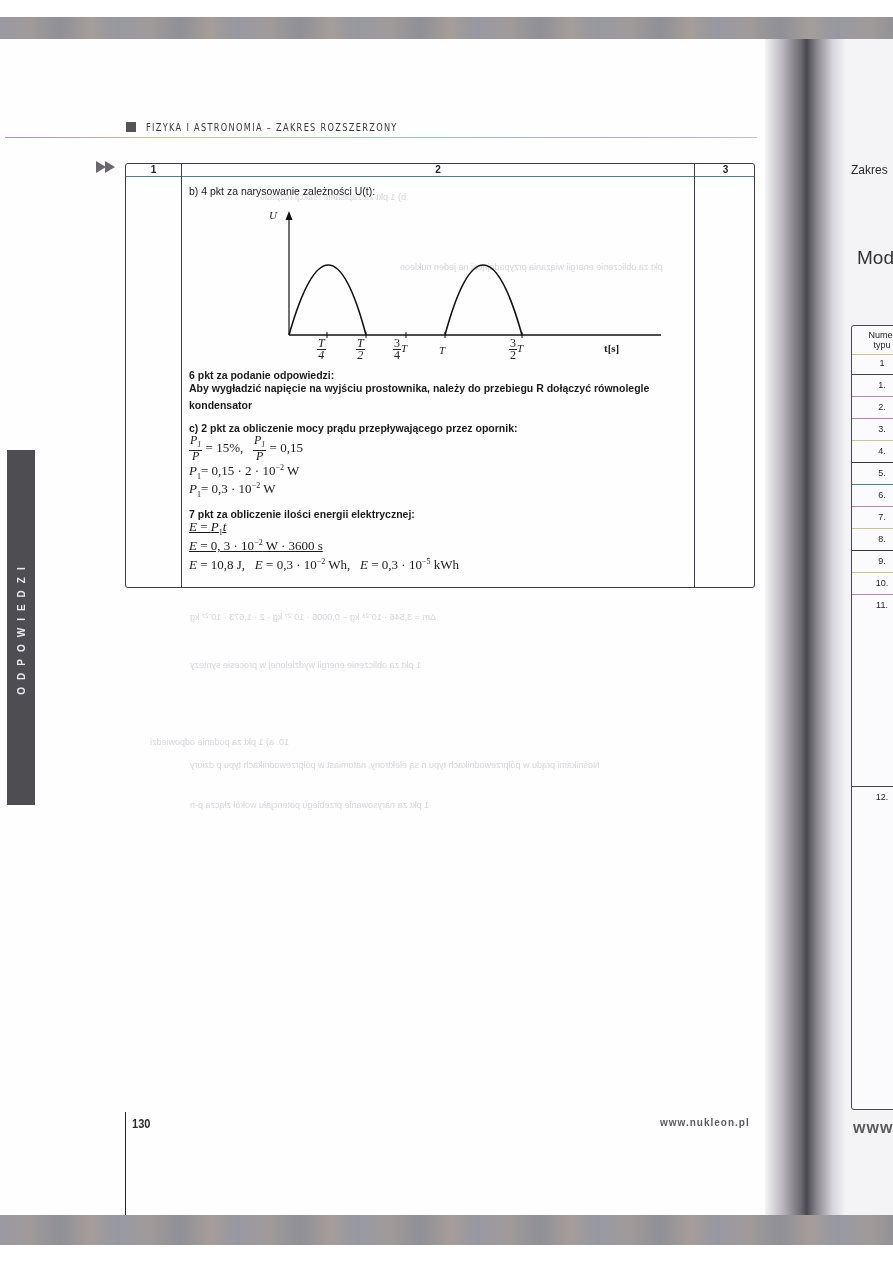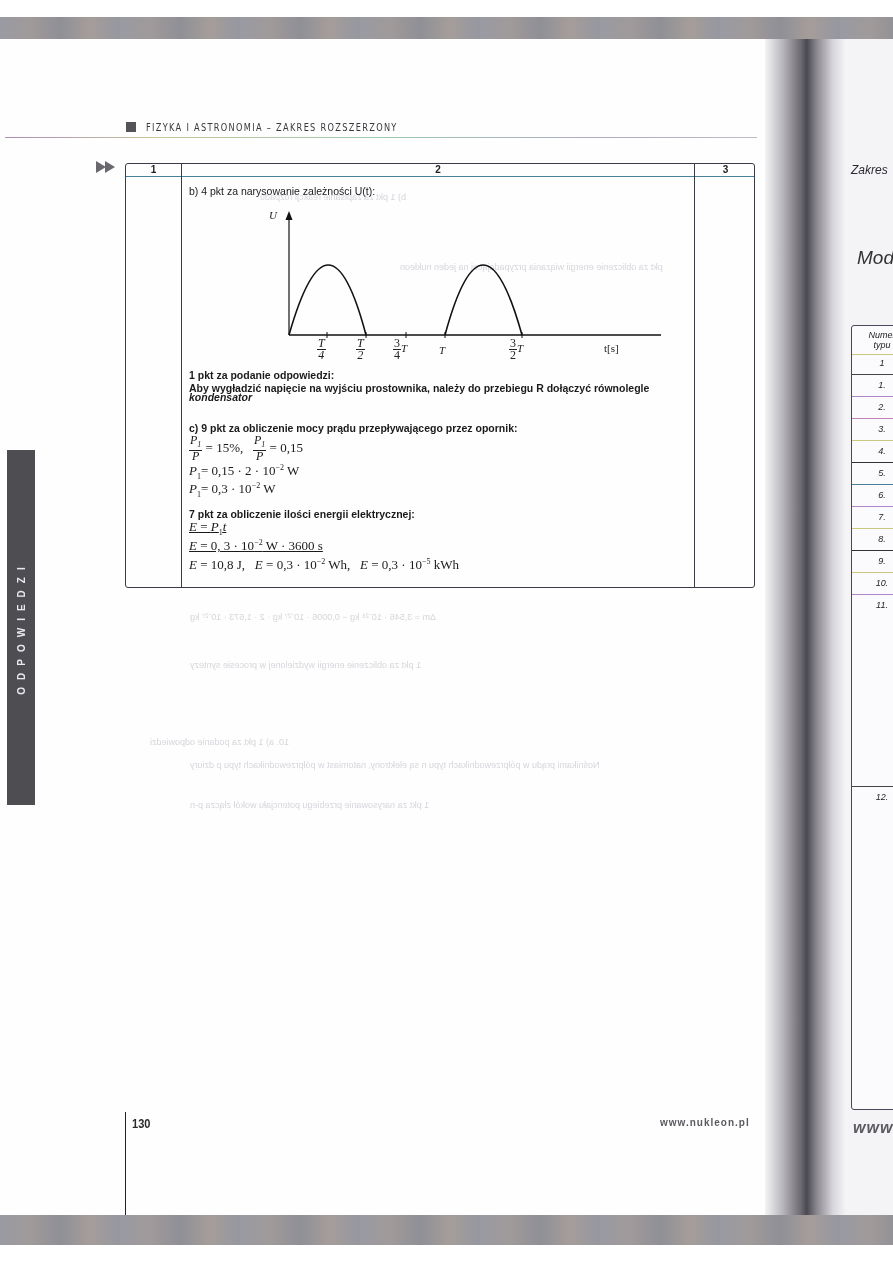--- a/index.html
+++ b/index.html
@@ -15,21 +15,21 @@
   .scan-band.top { top:17px; height:22px; }
   .scan-band.bottom { top:1215px; height:30px; }
   .page-left {
     position:absolute; left:0; top:39px; width:770px; height:1176px; background:#fefefe;
   }
   .spine {
     position:absolute; left:765px; top:39px; width:80px; height:1176px;
     background:linear-gradient(90deg,#f4f4f6 0%,#b8b6bc 22%,#6c6a70 45%,#4a4850 52%,#8c8a90 65%,#d8d6dc 85%,#f2f2f4 100%);
   }
   .page-right {
-    position:absolute; left:845px; top:39px; width:48px; height:1176px; background:#f4f3f6; overflow:hidden;font-style:italic;
+    position:absolute; left:845px; top:39px; width:48px; height:1176px; background:#f4f3f6; overflow:hidden;
   }
   .header {
     position:absolute; left:126px; top:108px; display:flex; align-items:flex-start; gap:10px;margin-top:14px;
   }
   .header .square { width:10px; height:10px; background:#555258; }
   .header .title {
     font-family:"DejaVu Sans", sans-serif; font-size:10px; letter-spacing:1.6px; color:#3a383e;
     transform:scaleX(0.82); transform-origin:left center; white-space:nowrap;
   }
   .header-rule {
@@ -172,28 +172,28 @@
         <line x1="125" y1="127" x2="125" y2="133" stroke="#111"></line>
         <line x1="164" y1="127" x2="164" y2="133" stroke="#111"></line>
         <line x1="241" y1="127" x2="241" y2="133" stroke="#111"></line>
       </svg>
       <div class="tick-label" style="left:-12px;top:4px;font-style:italic;">U</div>
       <div class="tick-label" style="left:36px;top:133px;"><span class="frac"><span class="num">T</span><span class="den">4</span></span></div>
       <div class="tick-label" style="left:75px;top:133px;"><span class="frac"><span class="num">T</span><span class="den">2</span></span></div>
       <div class="tick-label" style="left:112px;top:133px;"><span class="frac" style="font-style:normal;"><span class="num">3</span><span class="den">4</span></span><i>T</i></div>
       <div class="tick-label" style="left:158px;top:139px;font-style:italic;">T</div>
       <div class="tick-label" style="left:228px;top:133px;"><span class="frac" style="font-style:normal;"><span class="num">3</span><span class="den">2</span></span><i>T</i></div>
-      <div class="tick-label" style="left:323px;top:137px;">t[s]</div>
+      <div class="tick-label" style="left:323px;top:137px;font-weight:bold;">t[s]</div>
     </div>
 
-    <div class="line" style="top:188px;font-weight:bold;">1 pkt za podanie odpowiedzi:</div>
+    <div class="line" style="top:188px;font-weight:bold;">6 pkt za podanie odpowiedzi:</div>
     <div class="line" style="top:201px;font-weight:bold;">Aby wygładzić napięcie na wyjściu prostownika, należy do przebiegu R dołączyć równolegle</div>
-    <div class="line" style="top:210px;font-weight:bold;font-style:italic;">kondensator</div>
-
-    <div class="line" style="top:241px;font-weight:bold;">c) 9 pkt za obliczenie mocy prądu przepływającego przez opornik:</div>
+    <div class="line" style="top:218px;font-weight:bold;">kondensator</div>
+
+    <div class="line" style="top:241px;font-weight:bold;">c) 2 pkt za obliczenie mocy prądu przepływającego przez opornik:</div>
 
     <div class="line math" style="top:254px;">
       <span class="frac"><span class="num">P<sub>1</sub></span><span class="den">P</span></span> = 15%,&nbsp;&nbsp;
       <span class="frac"><span class="num">P<sub>1</sub></span><span class="den">P</span></span> = 0,15
     </div>
     <div class="line math" style="top:282px;"><i>P</i><sub>1</sub>= 0,15 · 2 · 10<sup>−2</sup> W</div>
     <div class="line math" style="top:300px;"><i>P</i><sub>1</sub>= 0,3 · 10<sup>−2</sup> W</div>
 
     <div class="line" style="top:327px;font-weight:bold;">7 pkt za obliczenie ilości energii elektrycznej:</div>
     <div class="line math" style="top:338px;text-decoration:underline;"><i>E</i> = <i>P</i><sub>1</sub><i>t</i></div>

